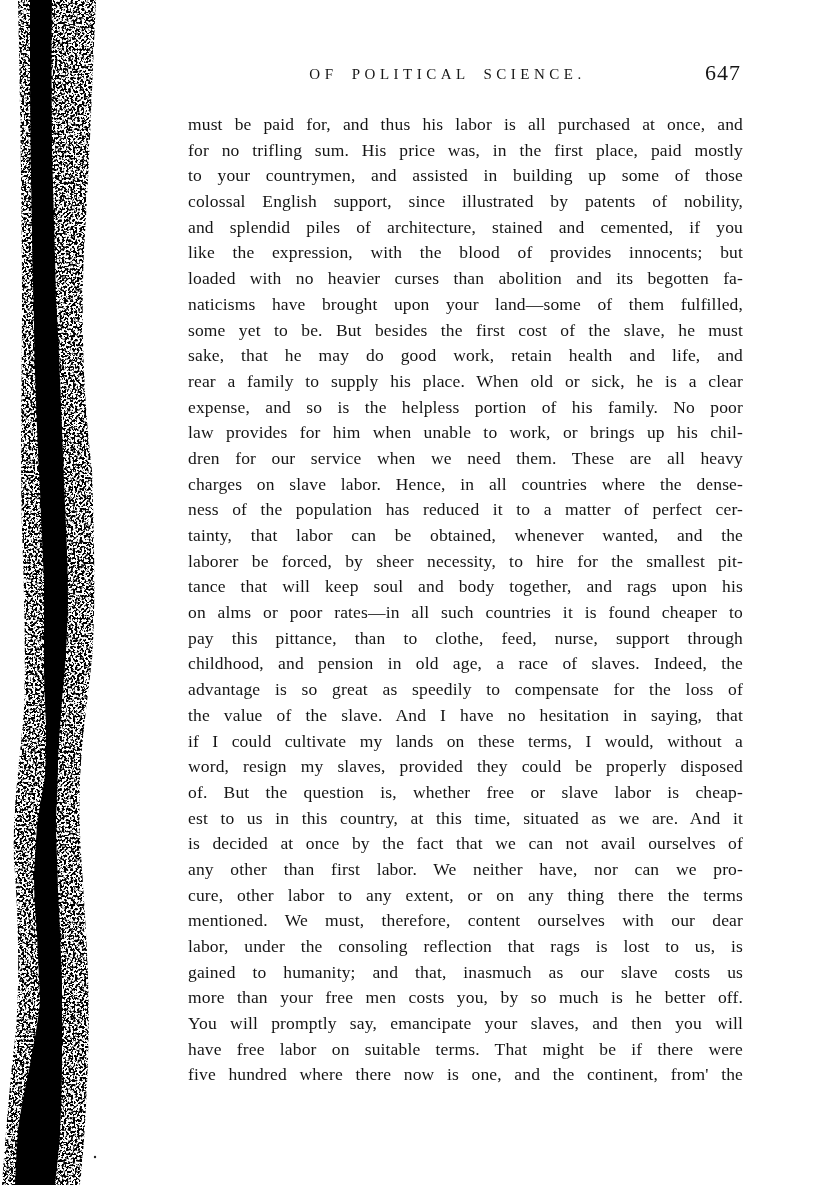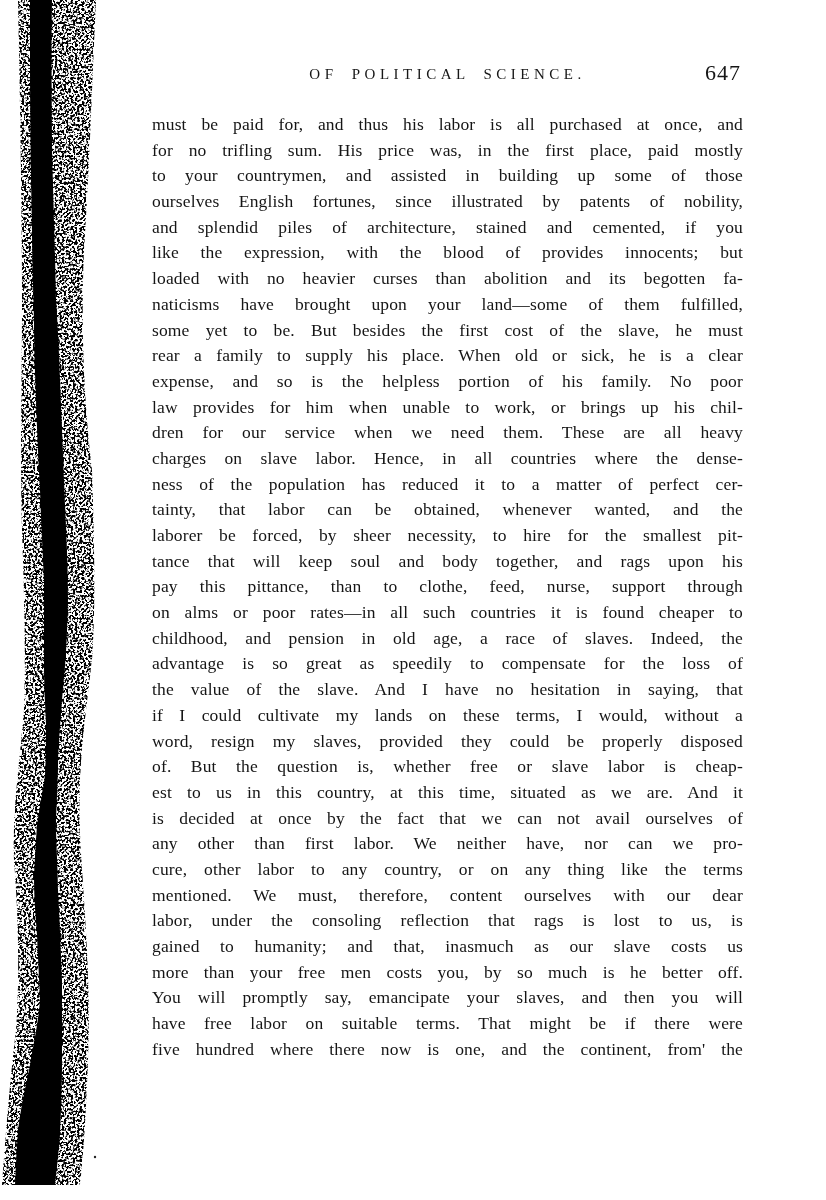--- a/index.html
+++ b/index.html
@@ -37,21 +37,21 @@
     top:8px;
   }
   .page-number{
     position:absolute;
     right:2px;top:2px;
     font-size:22px;
     color:#161616;
     letter-spacing:1px;
     text-align:right;
   }
-  .body-text{margin-top:0;}
+  .body-text{margin-top:0;margin-left:36px;}
   .text-line{
     font-size:17.5px;
     line-height:25.7px;
     height:25.7px;
     text-align:justify;
     text-align-last:justify;
     white-space:normal;
     overflow:hidden;
     color:#151515;
     letter-spacing:0.15px;
@@ -126,47 +126,48 @@
 
   <div class="content">
     <div class="header-row">
       <div class="running-head">OF POLITICAL SCIENCE.</div>
       <div class="page-number">647</div>
     </div>
     <div class="body-text" id="body-text">
         <div class="text-line">must be paid for, and thus his labor is all purchased at once, and</div>
         <div class="text-line">for no trifling sum.  His price was, in the first place, paid mostly</div>
         <div class="text-line">to your countrymen, and assisted in building up some of those</div>
-        <div class="text-line">ourselves English fortunes, since illustrated by patents of nobility,</div>
+        <div class="text-line">colossal English support, since illustrated by patents of nobility,</div>
         <div class="text-line">and splendid piles of architecture, stained and cemented, if you</div>
         <div class="text-line">like the expression, with the blood of provides innocents; but</div>
         <div class="text-line">loaded with no heavier curses than abolition and its begotten fa-</div>
         <div class="text-line">naticisms have brought upon your land—some of them fulfilled,</div>
         <div class="text-line">some yet to be.  But besides the first cost of the slave, he must</div>
+        <div class="text-line">sake, that he may do good work, retain health and life, and</div>
         <div class="text-line">rear a family to supply his place.  When old or sick, he is a clear</div>
         <div class="text-line">expense, and so is the helpless portion of his family.  No poor</div>
         <div class="text-line">law provides for him when unable to work, or brings up his chil-</div>
         <div class="text-line">dren for our service when we need them.  These are all heavy</div>
         <div class="text-line">charges on slave labor.  Hence, in all countries where the dense-</div>
         <div class="text-line">ness of the population has reduced it to a matter of perfect cer-</div>
         <div class="text-line">tainty, that labor can be obtained, whenever wanted, and the</div>
         <div class="text-line">laborer be forced, by sheer necessity, to hire for the smallest pit-</div>
         <div class="text-line">tance that will keep soul and body together, and rags upon his</div>
+        <div class="text-line">on alms or poor rates—in all such countries it is found cheaper to</div>
         <div class="text-line">pay this pittance, than to clothe, feed, nurse, support through</div>
-        <div class="text-line">on alms or poor rates—in all such countries it is found cheaper to</div>
         <div class="text-line">childhood, and pension in old age, a race of slaves.  Indeed, the</div>
         <div class="text-line">advantage is so great as speedily to compensate for the loss of</div>
         <div class="text-line">the value of the slave.  And I have no hesitation in saying, that</div>
         <div class="text-line">if I could cultivate my lands on these terms, I would, without a</div>
         <div class="text-line">word, resign my slaves, provided they could be properly disposed</div>
         <div class="text-line">of.  But the question is, whether free or slave labor is cheap-</div>
         <div class="text-line">est to us in this country, at this time, situated as we are.  And it</div>
         <div class="text-line">is decided at once by the fact that we can not avail ourselves of</div>
         <div class="text-line">any other than first labor.  We neither have, nor can we pro-</div>
-        <div class="text-line">cure, other labor to any country, or on any thing like the terms</div>
+        <div class="text-line">cure, other labor to any extent, or on any thing there the terms</div>
         <div class="text-line">mentioned.  We must, therefore, content ourselves with our dear</div>
         <div class="text-line">labor, under the consoling reflection that rags is lost to us, is</div>
         <div class="text-line">gained to humanity; and that, inasmuch as our slave costs us</div>
         <div class="text-line">more than your free men costs you, by so much is he better off.</div>
         <div class="text-line">You will promptly say, emancipate your slaves, and then you will</div>
         <div class="text-line">have free labor on suitable terms.  That might be if there were</div>
         <div class="text-line">five hundred where there now is one, and the continent, from' the</div>
       </div>
   </div>
 

